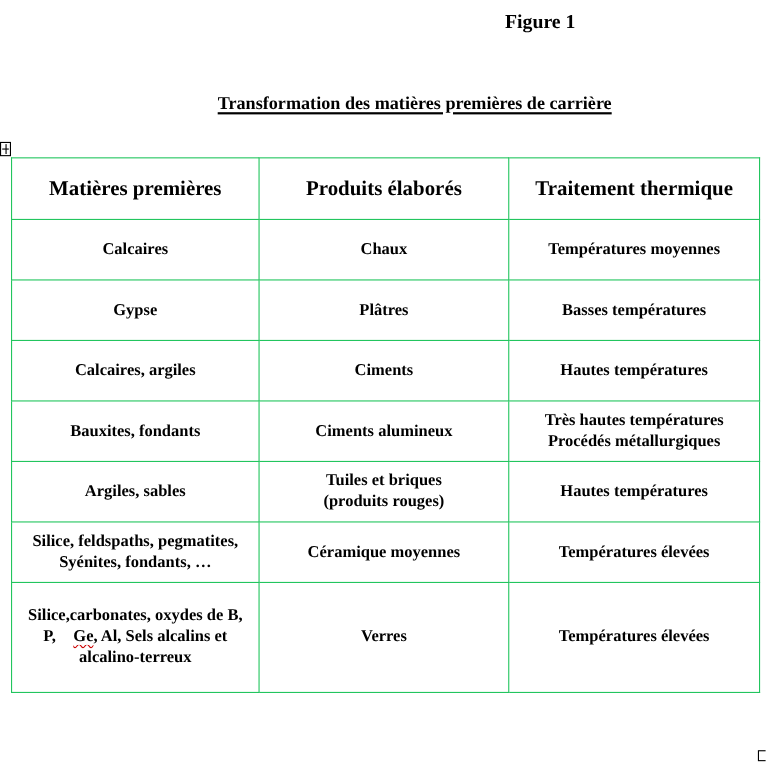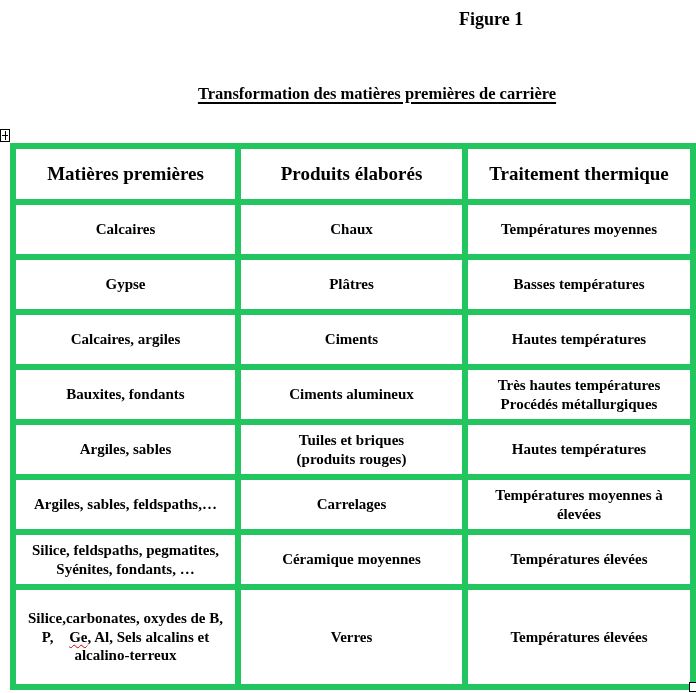--- a/index.html
+++ b/index.html
@@ -46,21 +46,21 @@
     width: 10px; height: 10px;
     border: 1px solid #000; background: #fff;
   }
 
   table.materials {
     position: absolute; left: 10px; top: 143px;
     width: 680px;
     border-collapse: collapse; table-layout: fixed;
   }
   table.materials th, table.materials td {
-    border: 6px solid #22c55e;
+    border: 1px solid #22c55e;
     text-align: center; vertical-align: middle;
     padding: 1px 2px;
   }
   table.materials th { font-size: 19px; }
   table.materials td { font-size: 15px; line-height: 1.25; }
   table.materials thead tr { height: 56px; }
   table.materials tbody tr { height: 55px; }
   table.materials tbody tr:last-child { height: 100px; }
 
   td.align-left { text-align: left; padding-left: 3px; }
@@ -122,25 +122,20 @@
         <td>Bauxites, fondants</td>
         <td>Ciments alumineux</td>
         <td>Très hautes températures<br>Procédés métallurgiques</td>
       </tr>
       <tr>
         <td>Argiles, sables</td>
         <td>Tuiles et briques<br>(produits rouges)</td>
         <td>Hautes températures</td>
       </tr>
       <tr>
-        <td>Argiles, sables, feldspaths,…</td>
-        <td>Carrelages</td>
-        <td>Températures moyennes à<br>élevées</td>
-      </tr>
-      <tr>
         <td>Silice, feldspaths, pegmatites,<br>Syénites, fondants, …</td>
         <td>Céramique moyennes</td>
         <td>Températures élevées</td>
       </tr>
       <tr>
         <td class="align-left">Silice,carbonates, oxydes de B,<br><span>P, </span><span class="misspelled">Ge</span><span>, Al, Sels alcalins et</span><br>alcalino-terreux</td>
         <td>Verres</td>
         <td>Températures élevées</td>
       </tr>
     </tbody>

